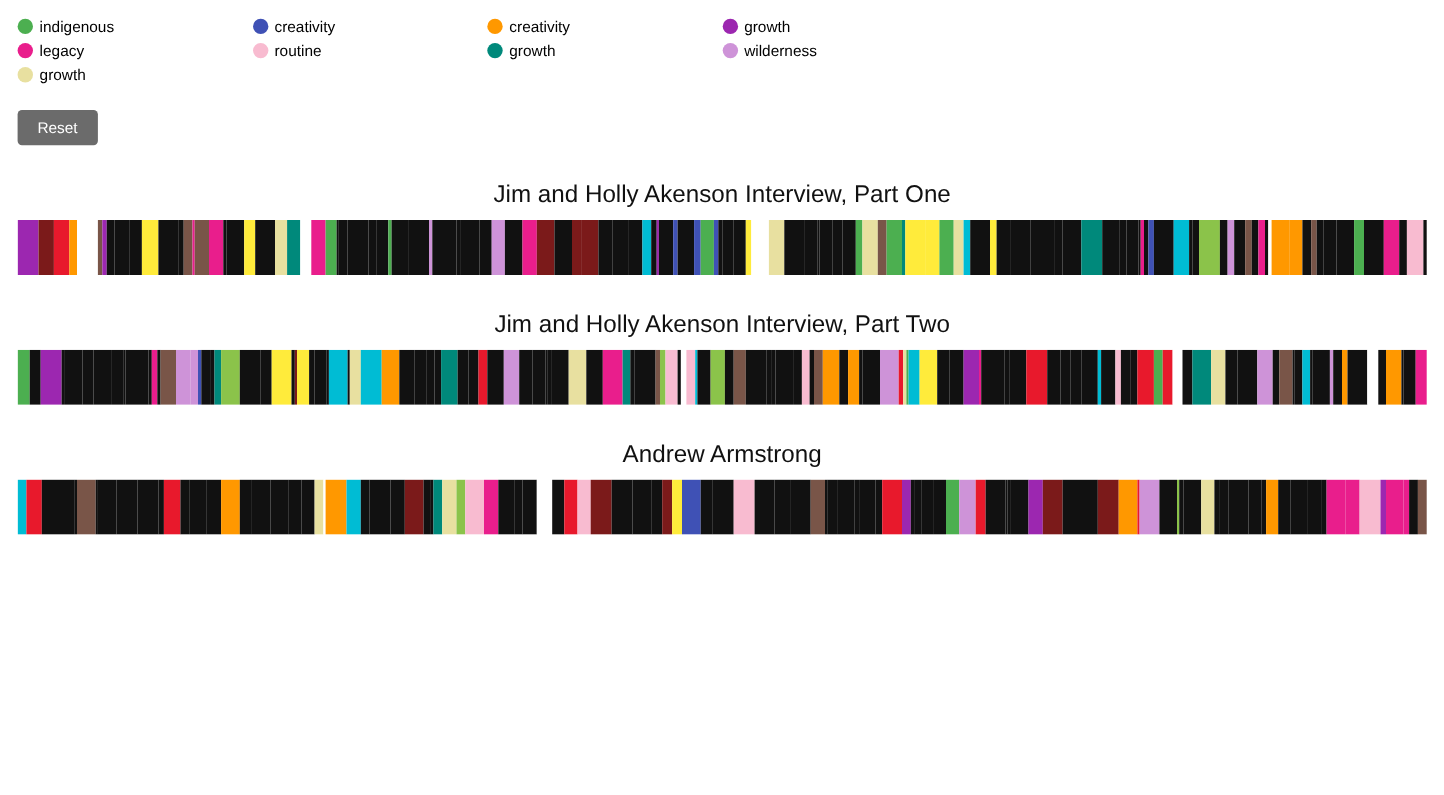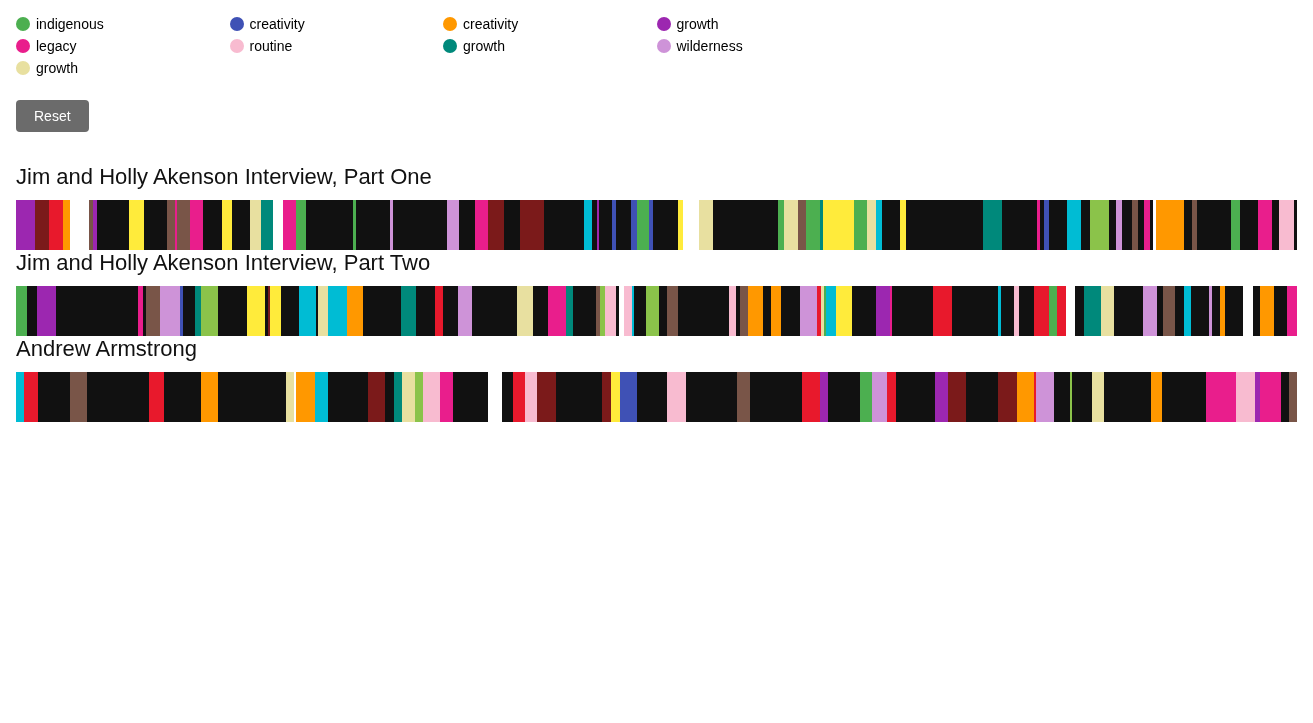--- a/index.html
+++ b/index.html
@@ -35,20 +35,22 @@
       color: #fff;
       border: none;
       border-radius: 4px;
       padding: 8px 18px;
       font-size: 14px;
       cursor: pointer;
       margin-bottom: 32px;
     }
 
     .interview-section {
+      margin-bottom: 32px;
+      text-align: center;
     }
     .interview-title {
       font-size: 22px;
       font-weight: normal;
       margin-bottom: 10px;
       color: #111;
     }
     .barcode-row {
       height: 50px;
       width: 100%;

